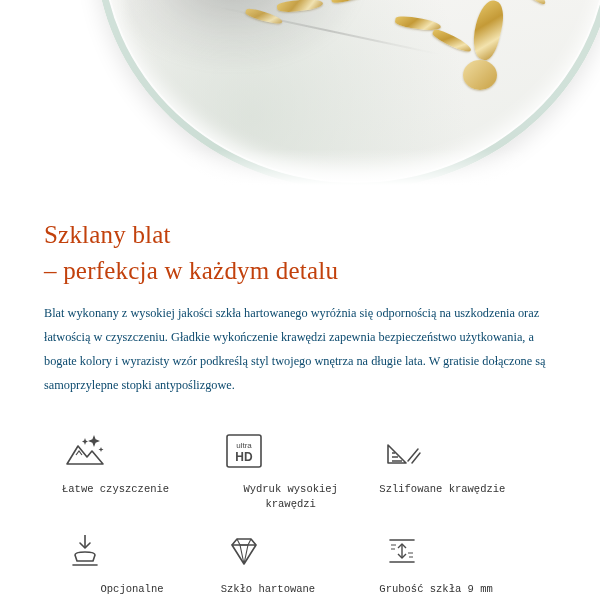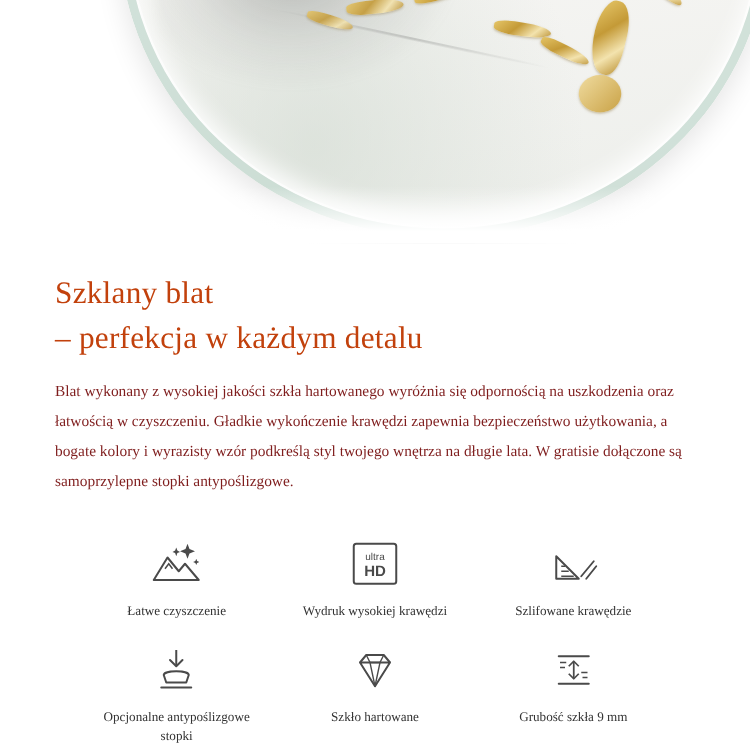--- a/index.html
+++ b/index.html
@@ -113,49 +113,49 @@
     color: #c2410c;
     letter-spacing: 0.2px;
   }
   .headline .line2 { display: block; }
 
   .body-copy {
     margin: 14px 0 0 0;
     font-family: "Liberation Serif", serif;
     font-size: 12.3px;
     line-height: 1.95;
-    color: #7f1d1d;
+    color: #0c4a6e;
   }
 
   
   .features {
     margin-top: 30px;
     display: grid;
     grid-template-columns: repeat(3, 1fr);
     row-gap: 16px;
     column-gap: 0;
     padding: 0 18px 0 18px;
     box-sizing: border-box;
   }
   .feature {
     display: flex;
     flex-direction: column;
-    align-items: center;
+    align-items: flex-start;
     text-align: center;
   }
   .feature-icon {
     width: 46px;
     height: 46px;
     display: flex;
     align-items: center;
     justify-content: center;
     margin-bottom: 8px;
   }
   .feature-label {
-    font-family: Liberation Serif, serif;
+    font-family: Liberation Mono, monospace;
     font-size: 10.5px;
     line-height: 1.45;
     color: #333333;
     max-width: 140px;
   }
   svg { display: block; }
 </style>
 </head>
 <body>
 

